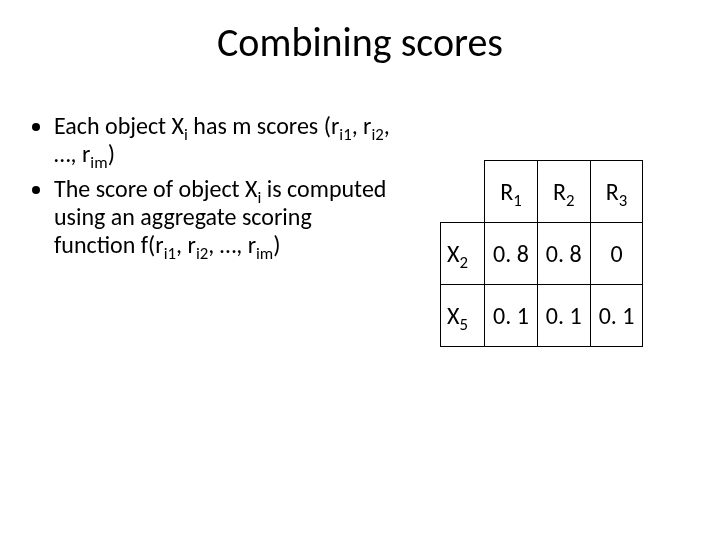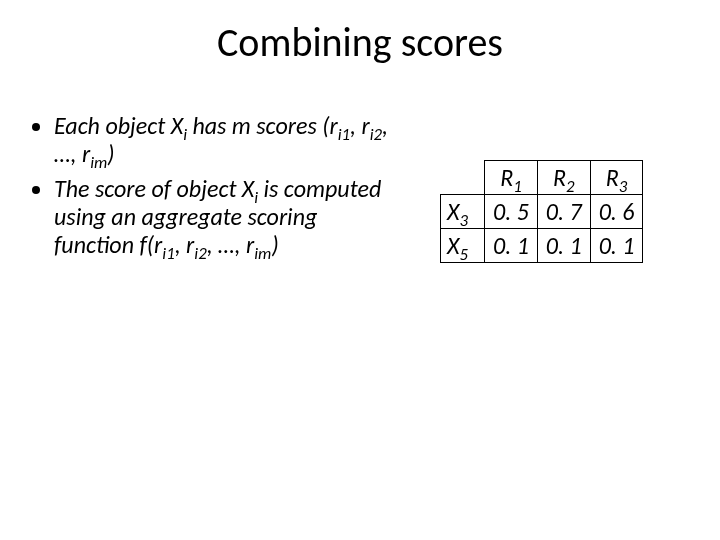--- a/index.html
+++ b/index.html
@@ -26,21 +26,20 @@
     font-size: 40px;
     font-weight: 400;
   }
   .body {
     position: absolute;
     top: 112px;
     left: 34px;
     width: 360px;
     font-size: 24px;
     line-height: 1.18;
-    font-style: italic;
   }
   .body ul {
     margin: 0;
     padding-left: 20px;
   }
   .body li {
     margin-bottom: 6px;
   }
   sub {
     font-size: 0.7em;
@@ -51,26 +50,25 @@
     position: absolute;
     top: 160px;
     left: 440px;
   }
   table {
     border-collapse: collapse;
     font-size: 24px;
   }
   td {
     border: 1.5px solid #000;
-    padding: 2px 8px;
+    padding: 16px 8px;
     text-align: center;
     min-width: 44px;
     height: 32px;
     box-sizing: border-box;
-    font-style: italic;
   }
   td.corner {
     border: none;
     border-right: 1.5px solid #000;
     border-bottom: 1.5px solid #000;
   }
   td.rowhead {
     text-align: left;
     padding-left: 6px;
   }
@@ -96,24 +94,24 @@
   <div class="tablewrap">
     <table>
       <tbody>
           <tr>
         <td class="corner"></td>
         <td><span>R</span><sub>1</sub></td>
         <td><span>R</span><sub>2</sub></td>
         <td><span>R</span><sub>3</sub></td>
       </tr>
       <tr>
-        <td class="rowhead"><span>X</span><sub>3</sub></td>
-        <td>0. 5</td>
-        <td>0. 7</td>
-        <td>0. 6</td>
+        <td class="rowhead"><span>X</span><sub>2</sub></td>
+        <td>0. 8</td>
+        <td>0. 8</td>
+        <td>0</td>
       </tr>
       <tr>
         <td class="rowhead"><span>X</span><sub>5</sub></td>
         <td>0. 1</td>
         <td>0. 1</td>
         <td>0. 1</td>
       </tr>
     </tbody>
       </table>
   </div>

